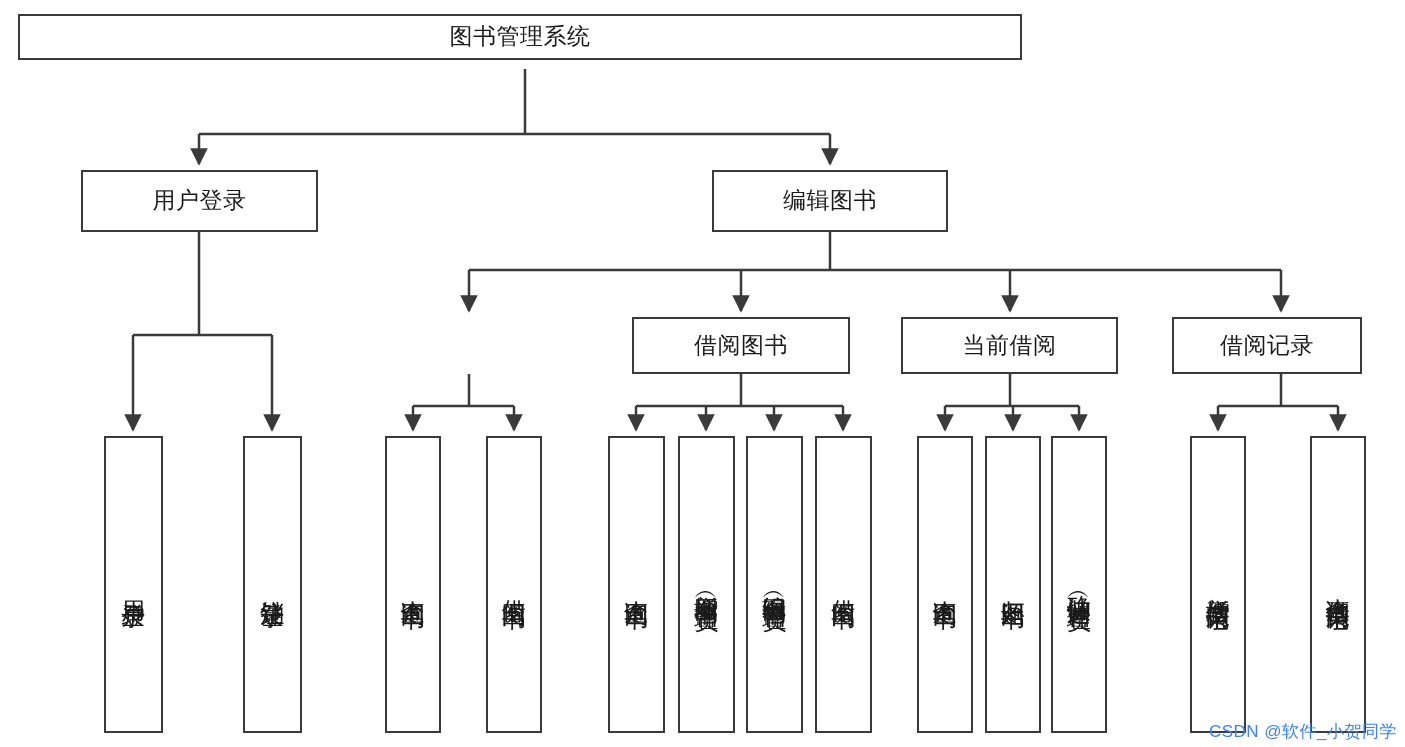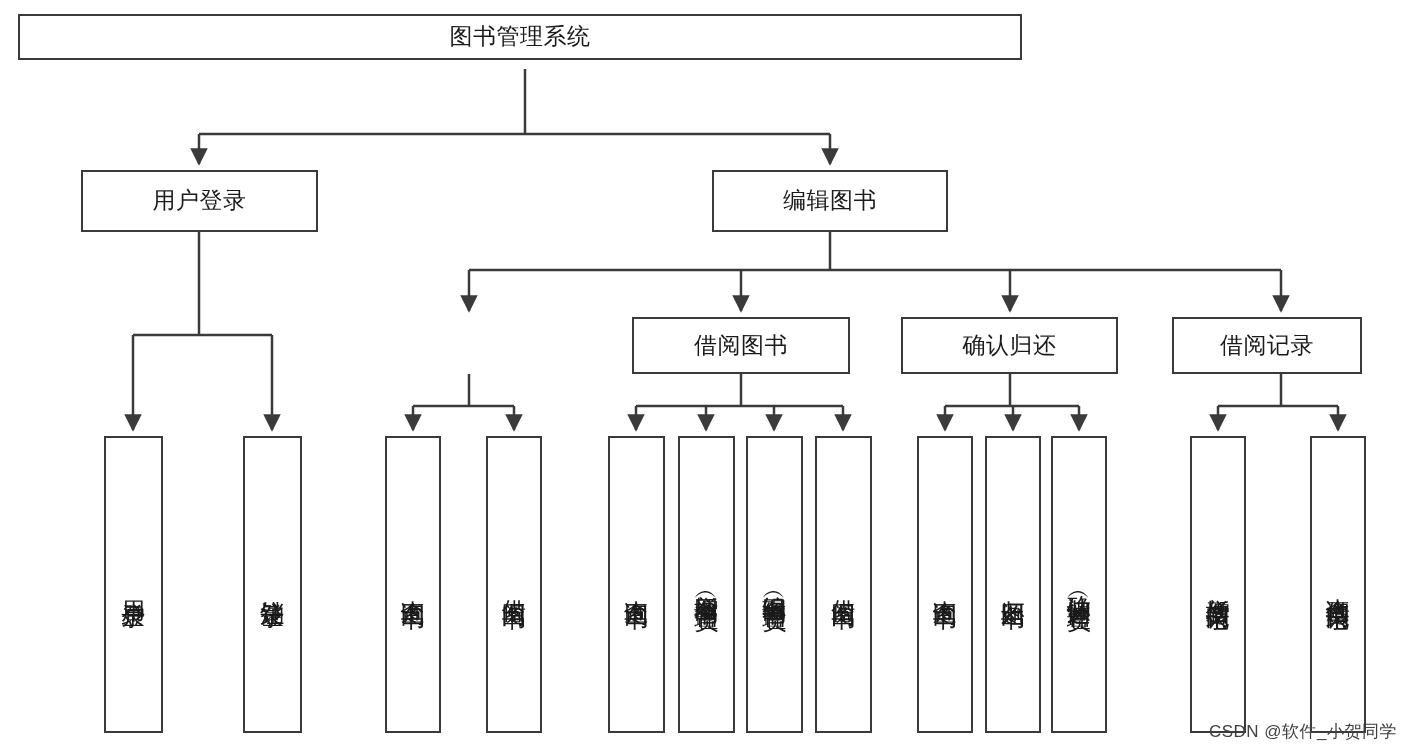--- a/index.html
+++ b/index.html
@@ -59,21 +59,21 @@
     text-orientation: upright;
     font-size: 24px;
     line-height: 1.22;
     letter-spacing: 2px;
   }
   #watermark {
     position: absolute;
     right: 8px;
     bottom: 4px;
     font-size: 17px;
-    color: #404040;
+    color: #3b82f6;
     letter-spacing: 0.5px;
     white-space: nowrap;
   }
 </style>
 </head>
 <body>
 
 <div id="diagram-root">
 
   <svg class="connectors" viewBox="0 0 1405 747" xmlns="http://www.w3.org/2000/svg">
@@ -135,21 +135,21 @@
     <span class="label">用户登录</span>
   </div>
   <div class="node horizontal" style="left:712px; top:170px; width:236px; height:62px;">
     <span class="label">编辑图书</span>
   </div>
 
   <div class="node horizontal" style="left:632px; top:317px; width:218px; height:57px;">
     <span class="label">借阅图书</span>
   </div>
   <div class="node horizontal" style="left:901px; top:317px; width:217px; height:57px;">
-    <span class="label">确认归还</span>
+    <span class="label">当前借阅</span>
   </div>
   <div class="node horizontal" style="left:1172px; top:317px; width:190px; height:57px;">
     <span class="label">借阅记录</span>
   </div>
 
   <div class="node vertical" style="left:104px; top:436px; width:59px; height:297px;">
     <span class="label">用户登录</span>
   </div>
   <div class="node vertical" style="left:243px; top:436px; width:59px; height:297px;">
     <span class="label">注销登录</span>

